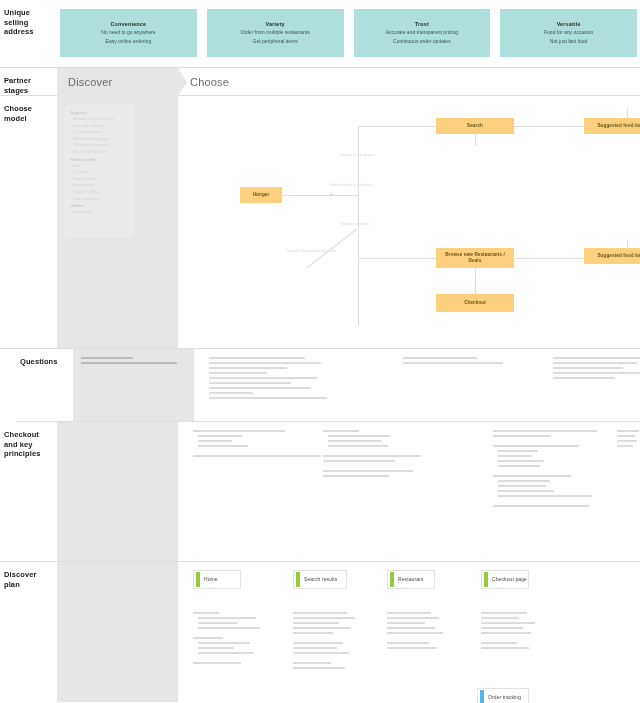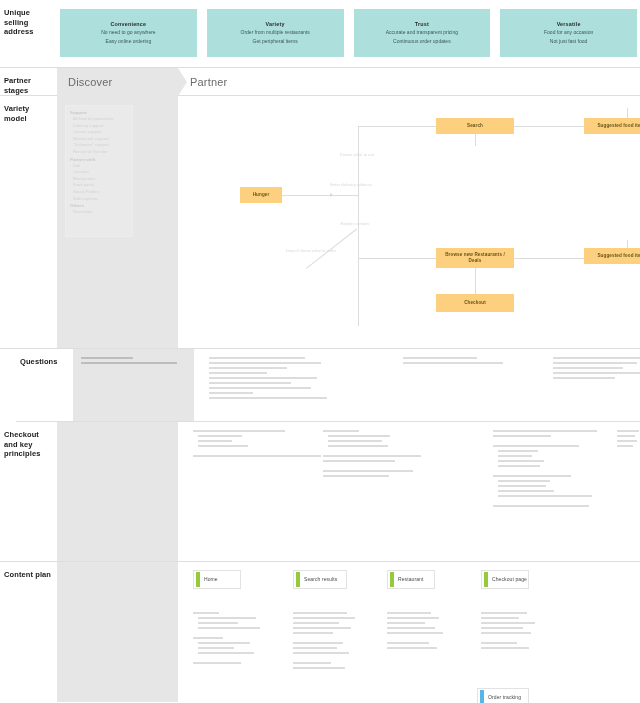--- a/index.html
+++ b/index.html
@@ -168,27 +168,27 @@
   </div>
 
   <div class="row" id="stages-row">
     <div class="row-label">Partner stages</div>
     <div class="row-body">
       <div class="stage-chip" id="stage-discover">
         <span>Discover</span>
       </div>
       <div id="stage-discover-arrow"></div>
       <div class="stage-chip" id="stage-choose">
-        <span>Partner</span>
+        <span>Choose</span>
       </div>
     </div>
   </div>
 
   <div class="row" id="model-row">
-    <div class="row-label">Variety model</div>
+    <div class="row-label">Choose model</div>
     <div class="row-body">
       <div class="stage-col"></div>
       <div class="legend-panel" id="legend-panel">
           <div class="legend-group-title">Support</div>
           <div class="legend-item">All kind of paperworks</div>
           <div class="legend-item">Delivery support</div>
           <div class="legend-item">Courier support</div>
           <div class="legend-item">Restaurant support</div>
           <div class="legend-item">"Deliveroo" support</div>
           <div class="legend-item">Record of Transfer</div>
@@ -312,21 +312,21 @@
             <div class="tb-line" style="width: 22px;"></div>
             <div class="tb-line" style="width: 18px;"></div>
             <div class="tb-line" style="width: 20px;"></div>
             <div class="tb-line" style="width: 16px;"></div>
           </div>
         </div>
     </div>
   </div>
 
   <div class="row" id="content-row">
-    <div class="row-label">Content plan</div>
+    <div class="row-label">Discover plan</div>
     <div class="row-body">
       <div class="stage-col"></div>
       <div id="content-cards">
           <div class="cp-card" style="left: 136px; top: 8px; width: 48px;">
             <div class="cp-bar"></div>
             <div class="cp-title">Home</div>
           </div>
           <div class="cp-card" style="left: 236px; top: 8px; width: 54px;">
             <div class="cp-bar"></div>
             <div class="cp-title">Search results</div>

